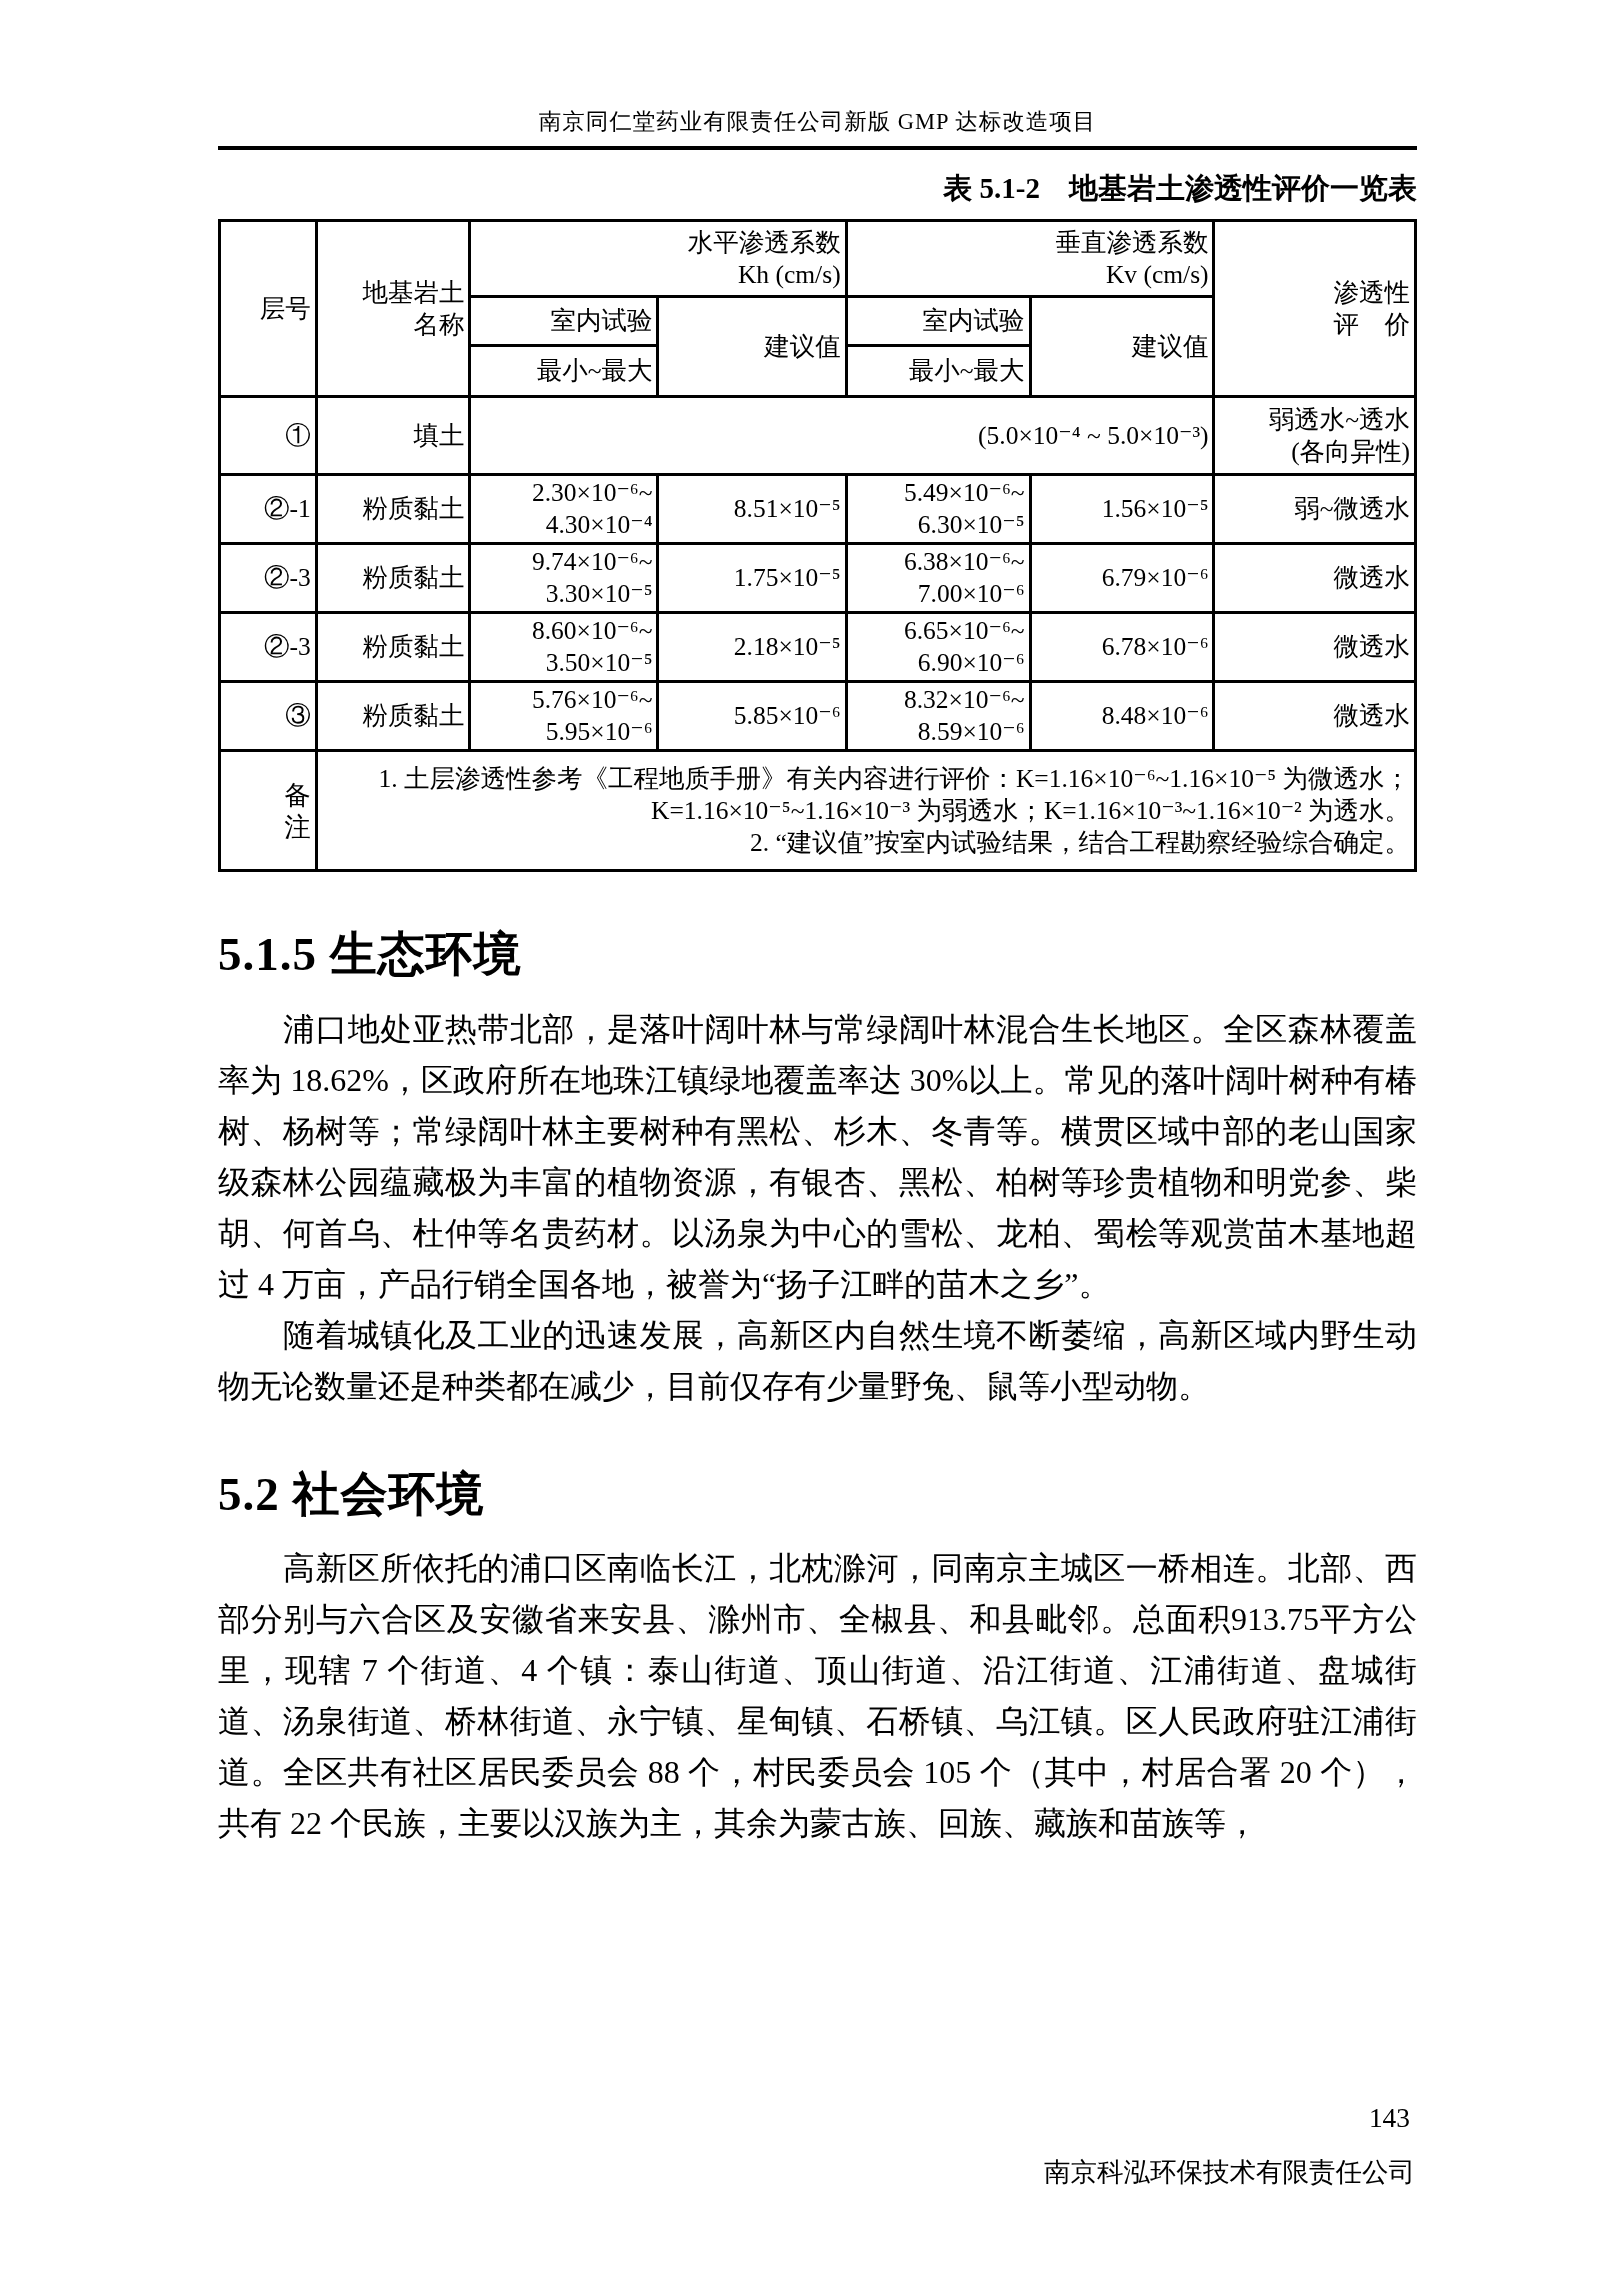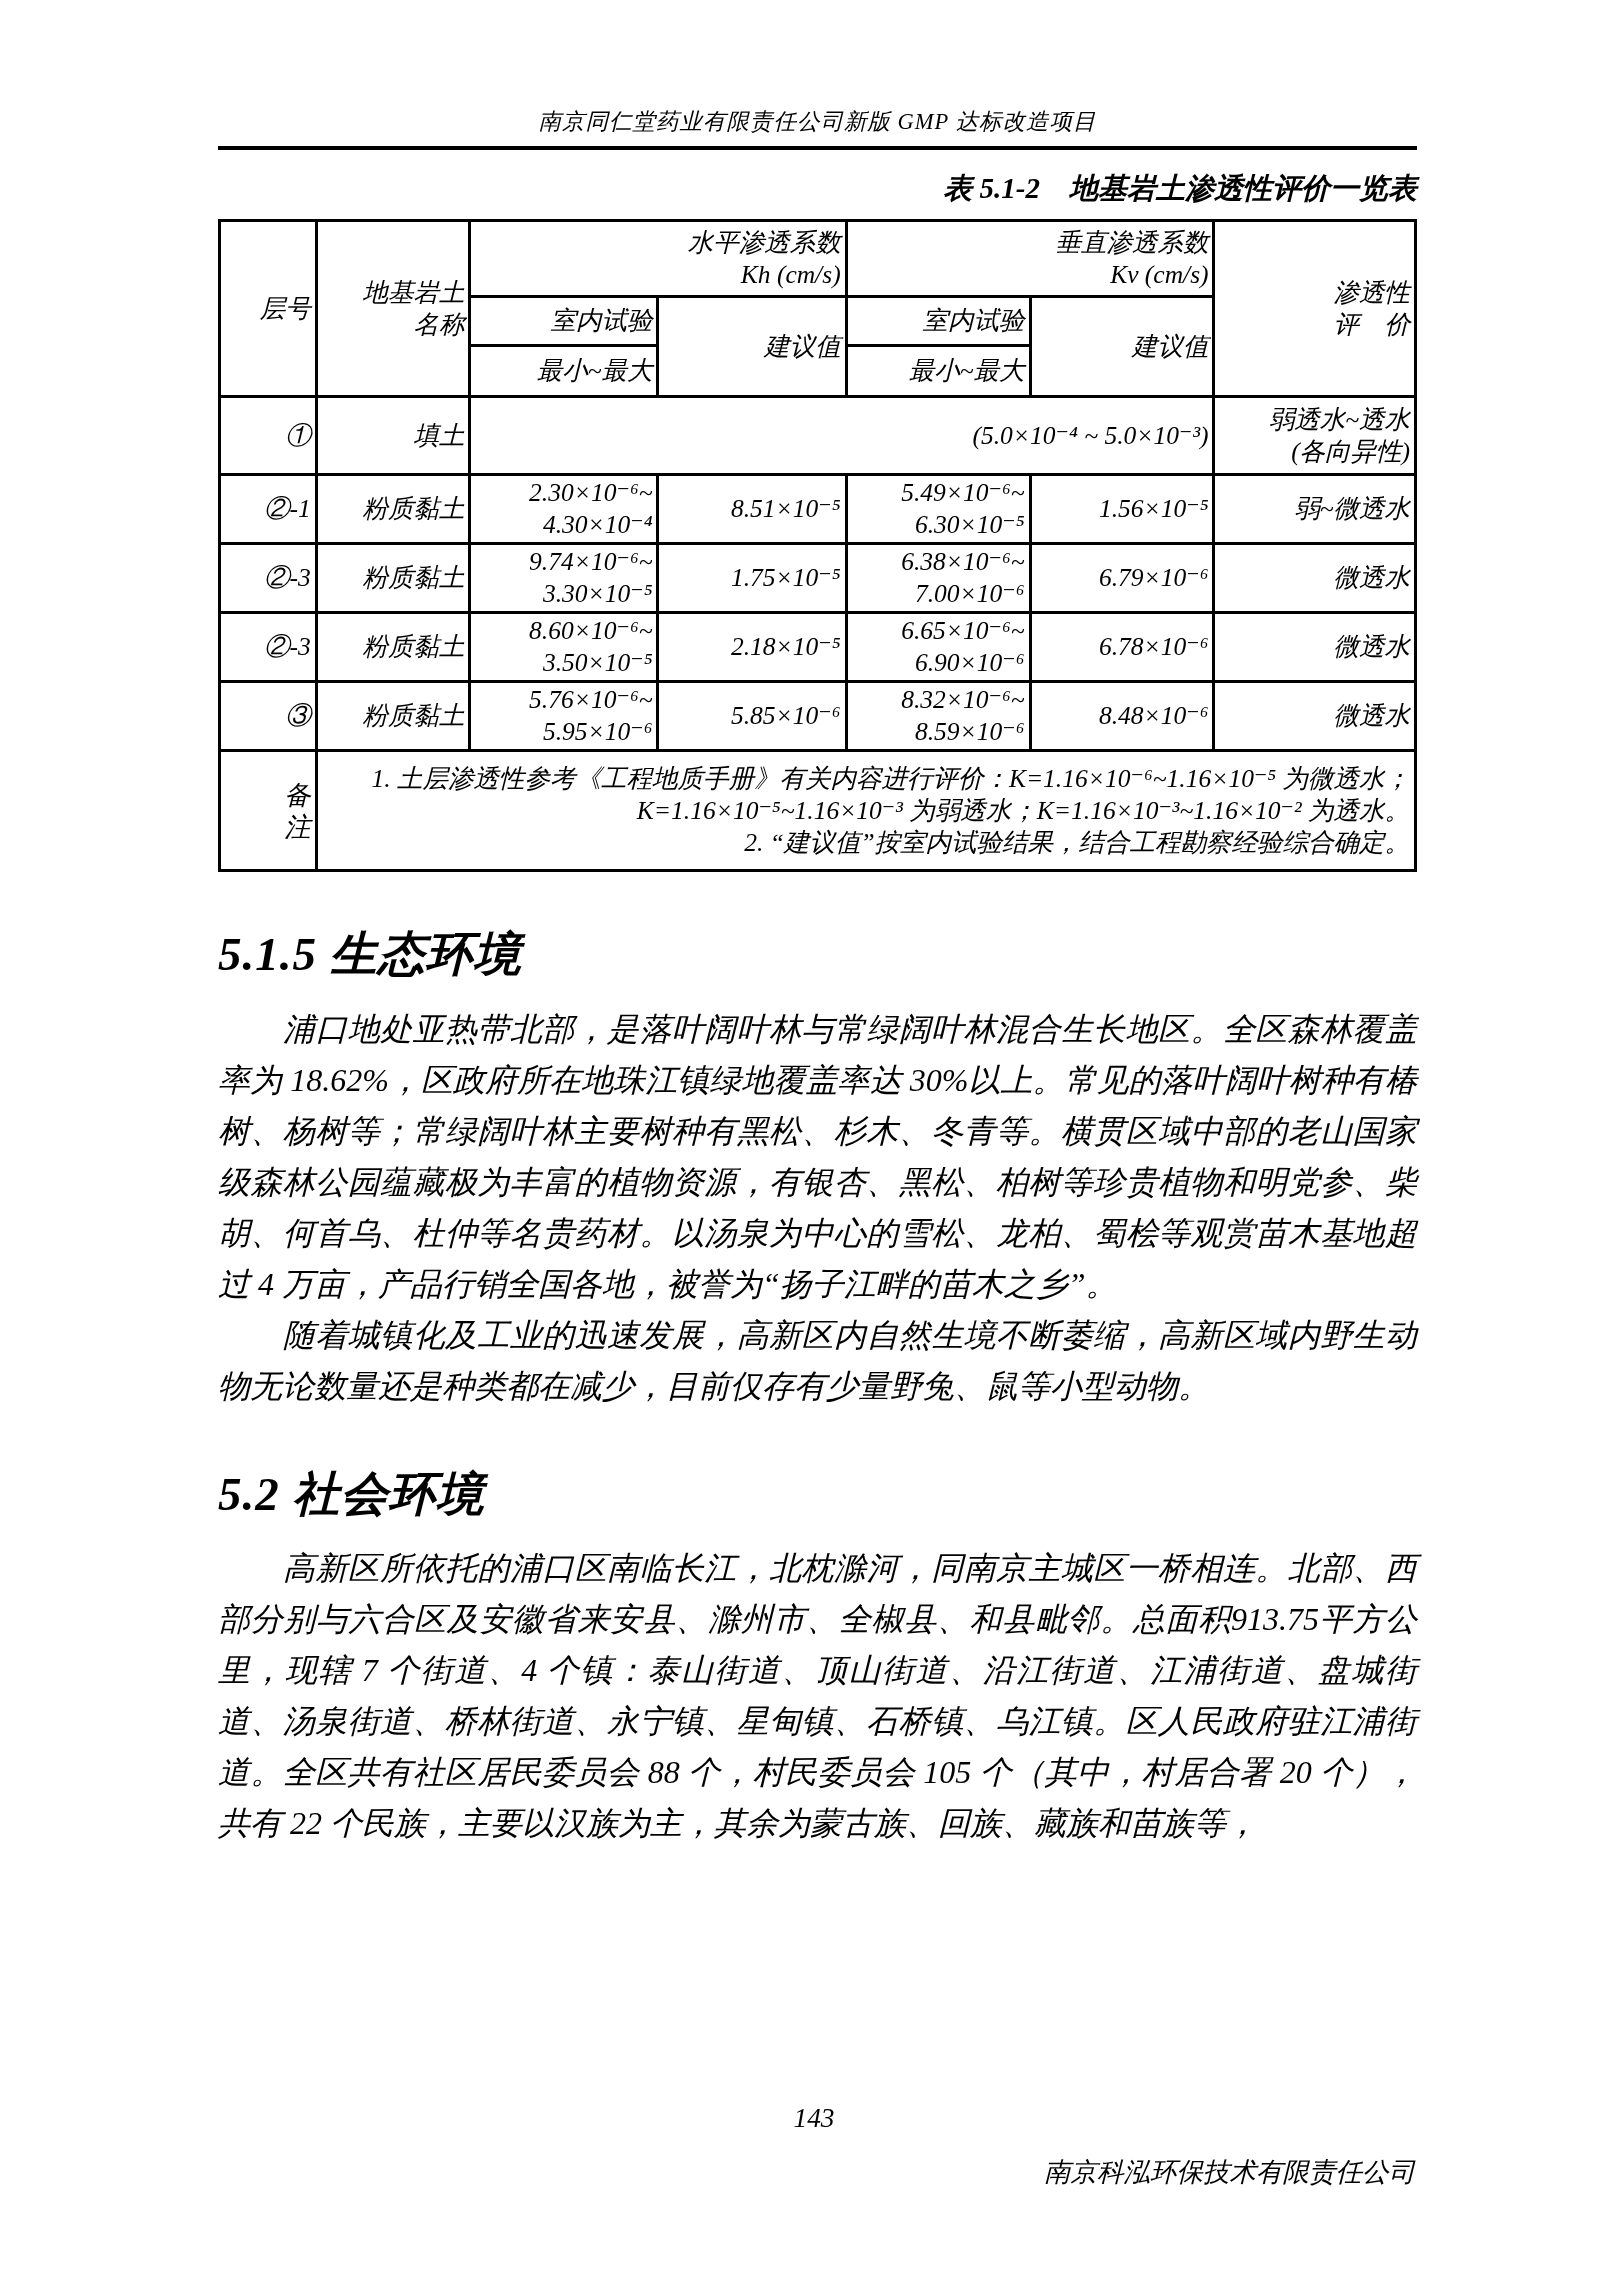--- a/index.html
+++ b/index.html
@@ -8,21 +8,20 @@
     background: #ffffff;
   }
   .page {
     position: relative;
     width: 1621px;
     height: 2293px;
     background: #ffffff;
     color: #000000;
     font-family: "Liberation Serif", "DejaVu Serif", serif;
     overflow: hidden;
-    font-style: italic;
   }
   .content {
     margin: 0 204px 0 218px; 
   }
   
   .doc-header {
     padding-top: 106px;
   }
   .doc-header .header-title {
     text-align: center;
@@ -92,21 +91,21 @@
     line-height: 51px;
     text-align: justify;
     text-indent: 65px;
   }
   
   .page-number {
     position: absolute;
     left: 218px;
     width: 1192px;
     top: 2103px;
-    text-align: center;
+    text-align: right;
     font-size: 27.4px;
   }
   .footer-company {
     position: absolute;
     right: 206px;
     top: 2154px;
     font-size: 26.5px;
     text-align: left;
   }
 </style>

